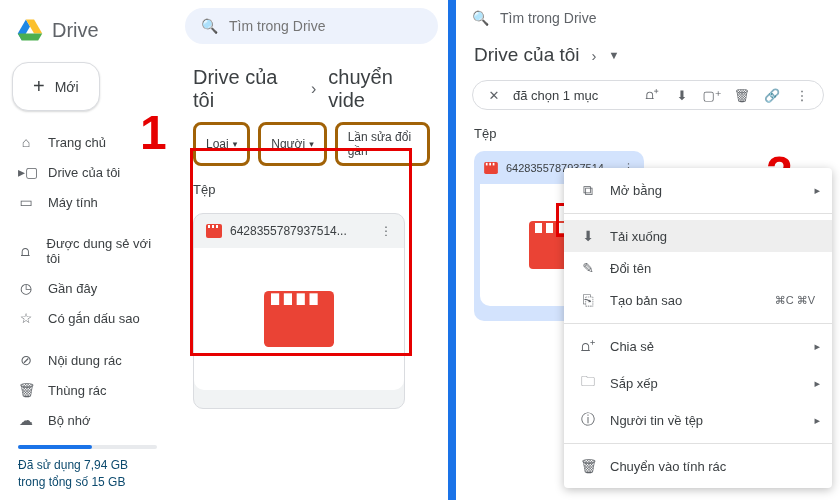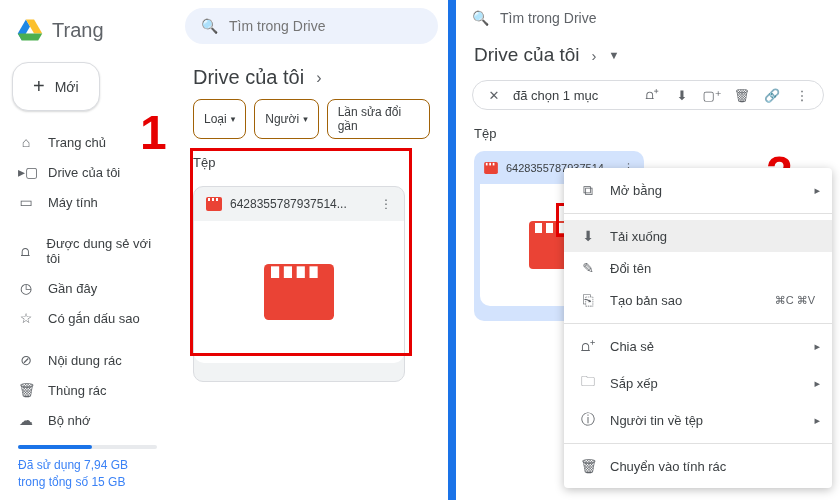--- a/index.html
+++ b/index.html
@@ -10,32 +10,32 @@
 .divider{width:8px;background:#1a73e8}
 .panel-right{flex:1;background:#fff}
 
 
 .sidebar{width:175px;position:absolute;left:0;top:0;bottom:0;background:#fff;padding:8px 0}
 .logo{display:flex;align-items:center;gap:8px;padding:8px 16px 12px}
 .logo span{font-size:20px;color:#5f6368}
 .new-btn{display:flex;align-items:center;gap:10px;background:#fff;border:1px solid #dadce0;border-radius:16px;padding:12px 20px;margin:6px 12px 16px;font-size:14px;color:#3c4043;cursor:pointer;box-shadow:0 1px 2px rgba(60,64,67,.2)}
 .nav-item{display:flex;align-items:center;gap:14px;padding:7px 18px;font-size:13px;color:#3c4043;cursor:pointer;border-radius:0 20px 20px 0}
 .nav-sep{height:12px}
-.storage{padding:10px 18px;font-size:12px;color:#3b82f6;line-height:1.4}
+.storage{padding:10px 18px;font-size:12px;color:#0c4a6e;line-height:1.4}
 .storage-bar{height:4px;background:#e8eaed;border-radius:2px;margin-bottom:8px;position:relative}
 .storage-bar::before{content:"";position:absolute;left:0;top:0;bottom:0;width:53%;background:#1a73e8;border-radius:2px}
 
 
 .mainL{position:absolute;left:175px;right:0;top:0;bottom:0;background:#fff;padding:0}
 .searchbar{display:flex;align-items:center;gap:12px;background:#edf2fc;border-radius:24px;margin:8px 10px;padding:10px 16px}
 .searchbar input{border:none;background:transparent;font-size:14px;flex:1;outline:none;color:#5f6368}
 .bc{display:flex;align-items:center;gap:12px;padding:14px 18px 10px;font-size:20px;color:#3c4043}
 .bc .chev{color:#5f6368;font-size:16px}
 .chips{display:flex;gap:8px;padding:0 18px 10px}
-.chip{border:1px solid #a16207;border-radius:8px;padding:5px 10px;font-size:12px;color:#3c4043;cursor:pointer;display:flex;align-items:center;gap:4px}
+.chip{border:3px solid #a16207;border-radius:8px;padding:5px 10px;font-size:12px;color:#3c4043;cursor:pointer;display:flex;align-items:center;gap:4px}
 .sect{padding:6px 18px;font-size:13px;color:#3c4043}
 .filecard{width:212px;height:196px;margin:10px 18px;border:1px solid #dadce0;border-radius:10px;background:#f1f3f4;position:relative}
 .filecard .head{display:flex;align-items:center;gap:8px;padding:10px 12px;font-size:12px;color:#3c4043}
 .filecard .body{background:#fff;height:142px;border-radius:0 0 10px 10px;display:flex;align-items:center;justify-content:center}
 .redbox{position:absolute;border:3px solid #e60000;pointer-events:none}
 .redbox1{left:190px;top:148px;width:222px;height:208px}
 .annot{position:absolute;font:bold 48px Arial;color:#e60000}
 .annot1{left:140px;top:105px}
 
 
@@ -68,21 +68,21 @@
 <div class="split">
 
   <div class="panel panel-left">
     <div class="sidebar">
       <div class="logo">
         <svg width="28" height="28" viewBox="0 0 48 48">
             <path fill="#1e88e5" d="M17 6l-14 24 7 12 14-24z"></path>
             <path fill="#fbc02d" d="M31 6H17l14 24h14z"></path>
             <path fill="#4caf50" d="M3 30l7 12h28l7-12z"></path>
           </svg>
-        <span>Trang</span>
+        <span>Drive</span>
       </div>
       <button class="new-btn">
         <span style="font-size:20px;color:#3c4043">+</span>
         <span>Mới</span>
       </button>
       <div class="nav-item">
           <span class="i">⌂</span>
           <span>Trang chủ</span>
         </div>
       <div class="nav-item">
@@ -127,20 +127,21 @@
     </div>
 
     <div class="mainL">
       <div class="searchbar">
         <span class="i">🔍</span>
         <input placeholder="Tìm trong Drive" style="">
       </div>
       <div class="bc">
         <span>Drive của tôi</span>
         <span class="chev">›</span>
+        <span>chuyển vide</span>
       </div>
       <div class="chips">
         <div class="chip">
             <span>Loại</span>
             <span style="font-size:9px">▾</span>
           </div>
         <div class="chip">
             <span>Người</span>
             <span style="font-size:9px">▾</span>
           </div>

